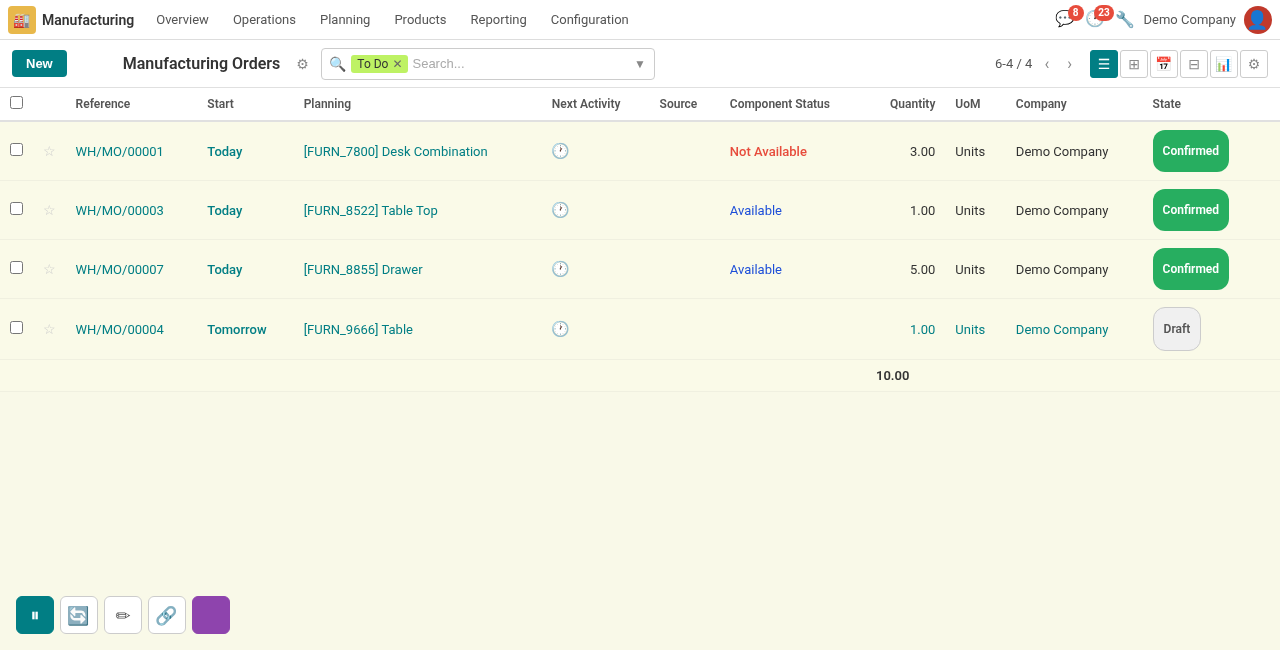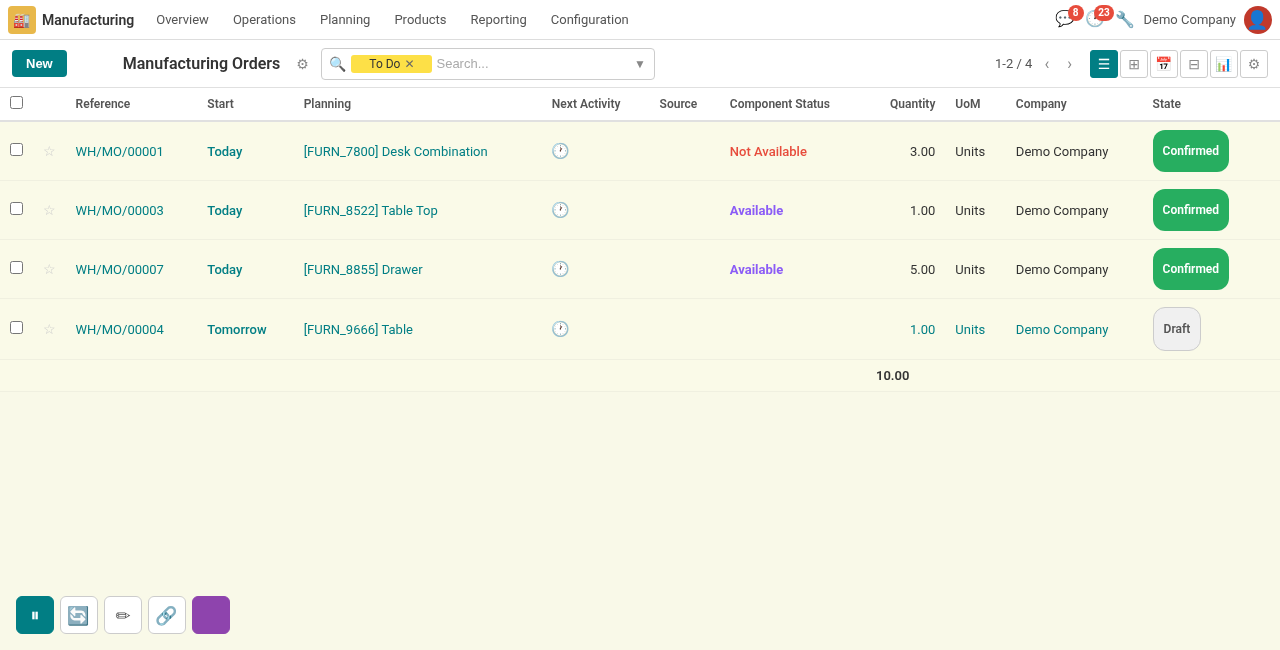--- a/index.html
+++ b/index.html
@@ -51,21 +51,21 @@
       background: #017e84; color: #fff; border: none; border-radius: 4px;
       padding: 6px 14px; font-size: 13px; font-weight: 600; cursor: pointer;
     }
     .page-title { font-size: 16px; font-weight: 600; color: #333; margin-left: 44px; }
     .settings-icon { color: #888; font-size: 14px; cursor: pointer; margin-left: 4px; }
     .search-bar {
       flex: 1; display: flex; align-items: center; border: 1px solid #ccc; border-radius: 4px; background: #fff; height: 32px; padding: 0 8px; gap: 4px; max-width: 500px; margin: 0 auto;
     }
     .search-icon { color: #888; font-size: 14px; }
     .filter-tag {
-      background: #fde047; border-radius: 3px; padding: 2px 18px; font-size: 12px; display: flex; align-items: flex-end; gap: 4px; color: #333;
+      background: #bef264; border-radius: 3px; padding: 2px 6px; font-size: 12px; display: flex; align-items: flex-end; gap: 4px; color: #333;
     }
     .filter-tag-remove { cursor: pointer; color: #666; font-size: 12px; }
     .search-input { border: none; outline: none; font-size: 13px; flex: 1; background: transparent; color: #404040; }
     .search-input::placeholder { color: #aaa; }
     .search-dropdown { color: #888; cursor: pointer; font-size: 12px; }
     .toolbar-spacer { flex: 1; }
     .pagination { display: flex; align-items: center; gap: 6px; font-size: 13px; color: #555; }
     .pagination-btn { cursor: pointer; color: #888; font-size: 16px; padding: 2px 6px; }
     .view-toggles { display: flex; gap: 2px; }
     .view-btn {
@@ -82,21 +82,21 @@
       padding: 8px 10px; text-align: left; font-weight: 600; color: #555; font-size: 12px;
       border-bottom: 1px solid #e0e0e0; white-space: nowrap;
     }
     td {
       padding: 8px 10px; border-bottom: 1px solid #f0f0e0; color: #333; vertical-align: middle;
     }
     .row-star { color: #ccc; cursor: pointer; font-size: 14px; }
     .link-text { color: #017e84; cursor: pointer; }
     .today-text { color: #017e84; font-weight: 500; }
     .tomorrow-text { color: #017e84; font-weight: 500; }
-    .status-available { color: #8b5cf6; font-weight: 700; }
+    .status-available { color: #1d4ed8; font-weight: 400; }
     .status-not-available { color: #e74c3c; font-weight: 500; }
     .state-badge {
       display: inline-block; padding: 14px 10px; border-radius: 12px; font-size: 12px; font-weight: 600;
     }
     .state-confirmed { background: #27ae60; color: #fff; }
     .state-draft { background: #f0f0f0; color: #555; border: 1px solid #ccc; }
     .clock-icon { color: #aaa; font-size: 15px; }
     .total-row td { font-weight: 600; color: #333; }
 
     
@@ -158,21 +158,21 @@
       <span>To Do</span>
       <span class="filter-tag-remove">✕</span>
     </div>
     <input class="search-input" type="text" placeholder="Search..." style="">
     <span class="search-dropdown">▼</span>
   </div>
 
   <div class="toolbar-spacer"></div>
 
   <div class="pagination">
-    <span>1-2 / 4</span>
+    <span>6-4 / 4</span>
     <span class="pagination-btn">‹</span>
     <span class="pagination-btn">›</span>
   </div>
 
   <div class="view-toggles">
     <div class="view-btn active">☰</div>
     <div class="view-btn">⊞</div>
     <div class="view-btn">📅</div>
     <div class="view-btn">⊟</div>
     <div class="view-btn">📊</div>

